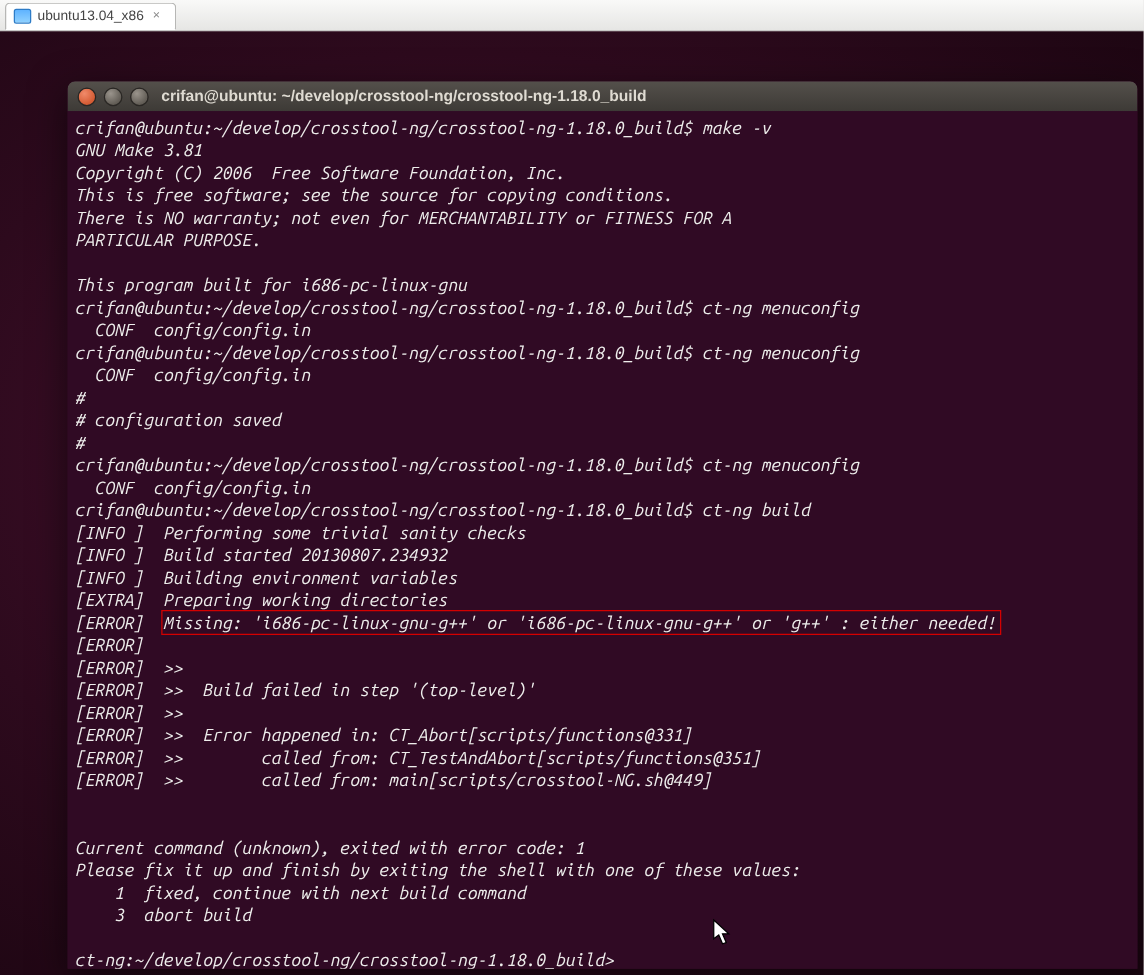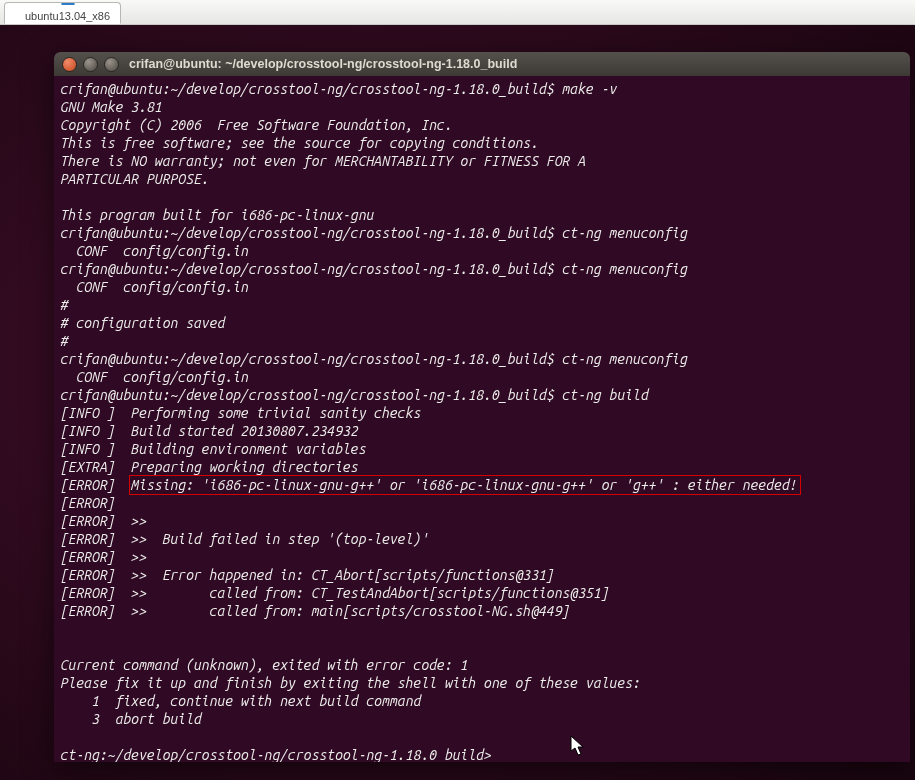--- a/index.html
+++ b/index.html
@@ -18,28 +18,27 @@
     display: flex;
     align-items: flex-end;
     padding-left: 4px;
   }
   .vm-tab {
     height: 20px;
     background: #fff;
     border: 1px solid #b7b7b5;
     border-bottom: 1px solid #fff;
     border-radius: 4px 4px 0 0;
-    padding: 0 10px 0 20px;
+    padding: 0 10px 0 6px;
     display: flex;
     align-items: center;
     gap: 5px;
     font-size: 11px;
     color: #444;
     position: relative;
-    flex-direction: column;
   }
   .vm-tab .mon-icon {
     width: 12px; height: 10px;
     background: linear-gradient(#5fb3ff,#8fd1ff);
     border: 1px solid #2d7cc7;
     border-radius: 2px;
     position: relative;
   }
   .vm-tab .close {
     width: 10px; height: 10px;
@@ -50,21 +49,21 @@
   }
   .desktop {
     width: 915px;
     height: 755px;
     background: radial-gradient(ellipse at 40% 45%, #4a1030 0%, #2d0a1d 55%, #1a0510 100%);
     position: relative;
   }
   .term-window {
     position: absolute;
     left: 54px;
-    top: 27px;
+    top: 40px;
     width: 856px;
     height: 710px;
     border-radius: 6px 6px 0 0;
     box-shadow: 0 8px 30px rgba(0,0,0,0.55);
     overflow: hidden;
     background: #300a24;
   }
   .term-titlebar {
     height: 24px;
     background: linear-gradient(#54504b,#3d3a36);

